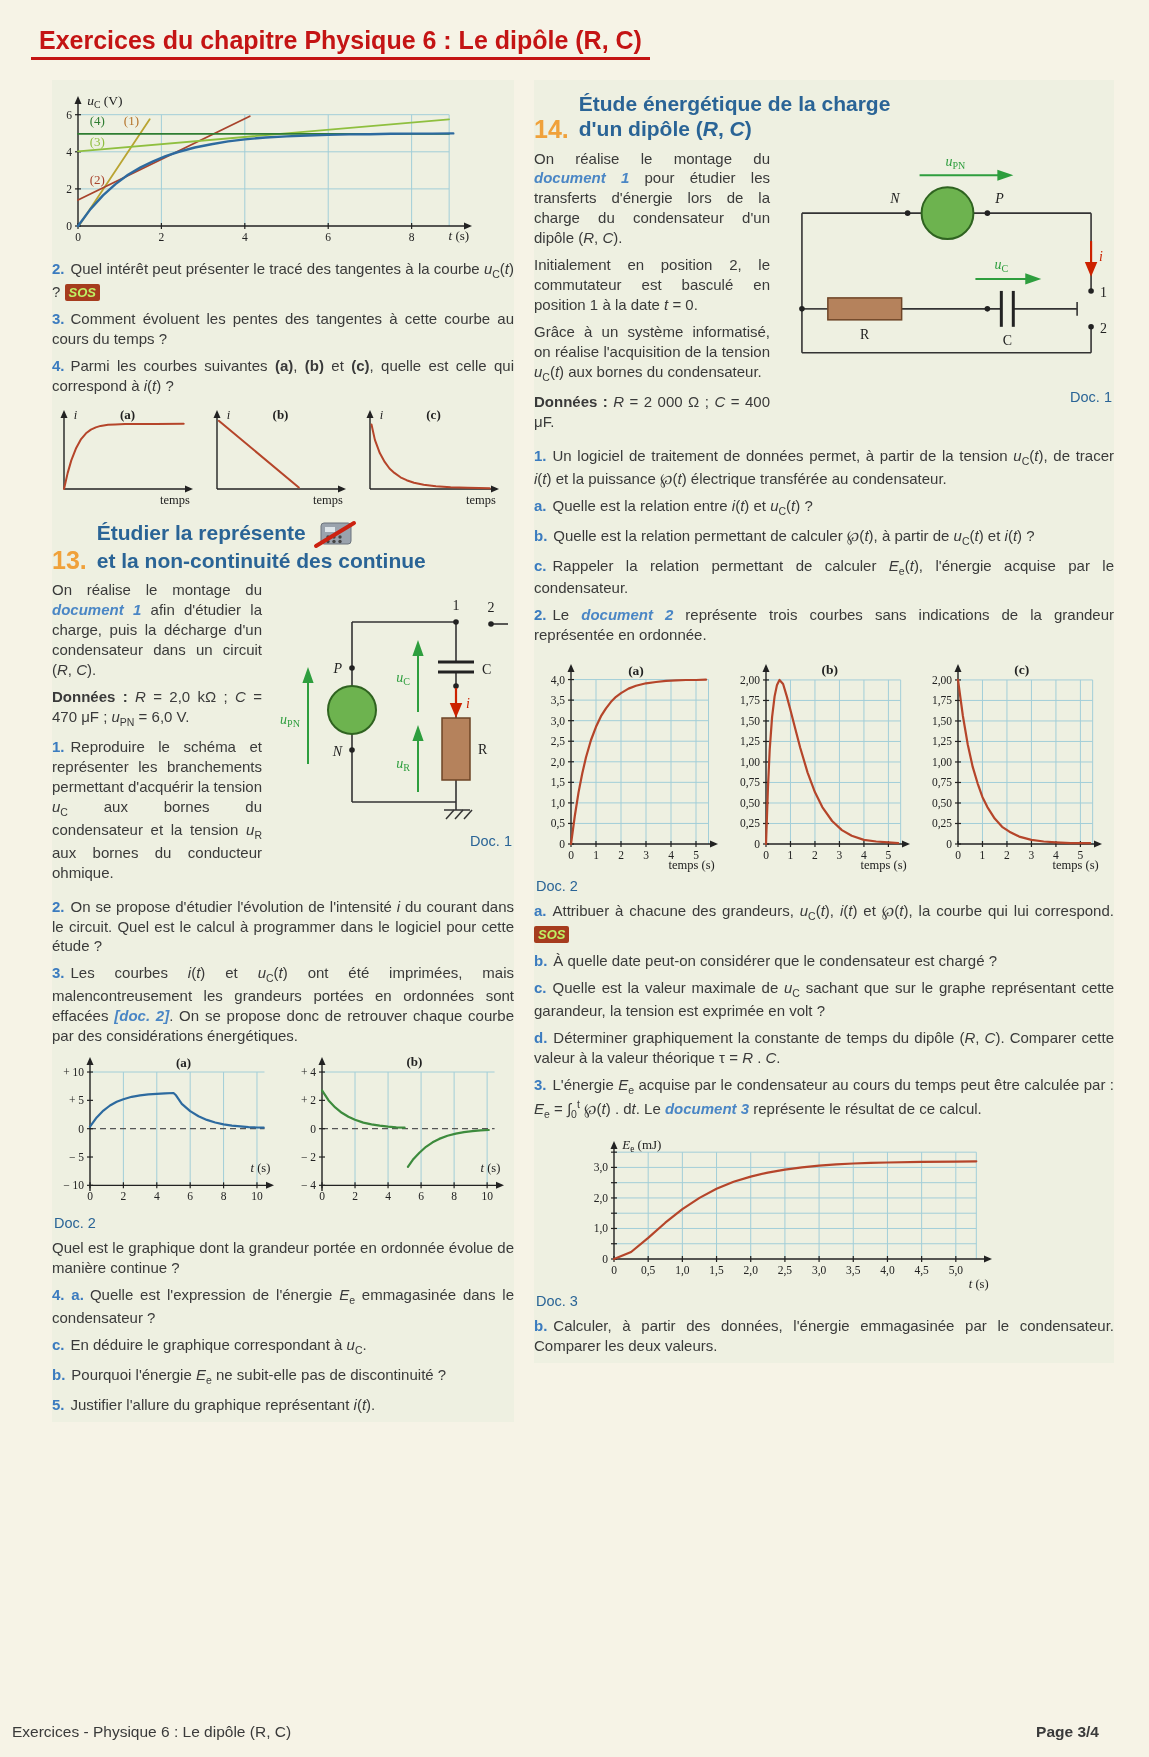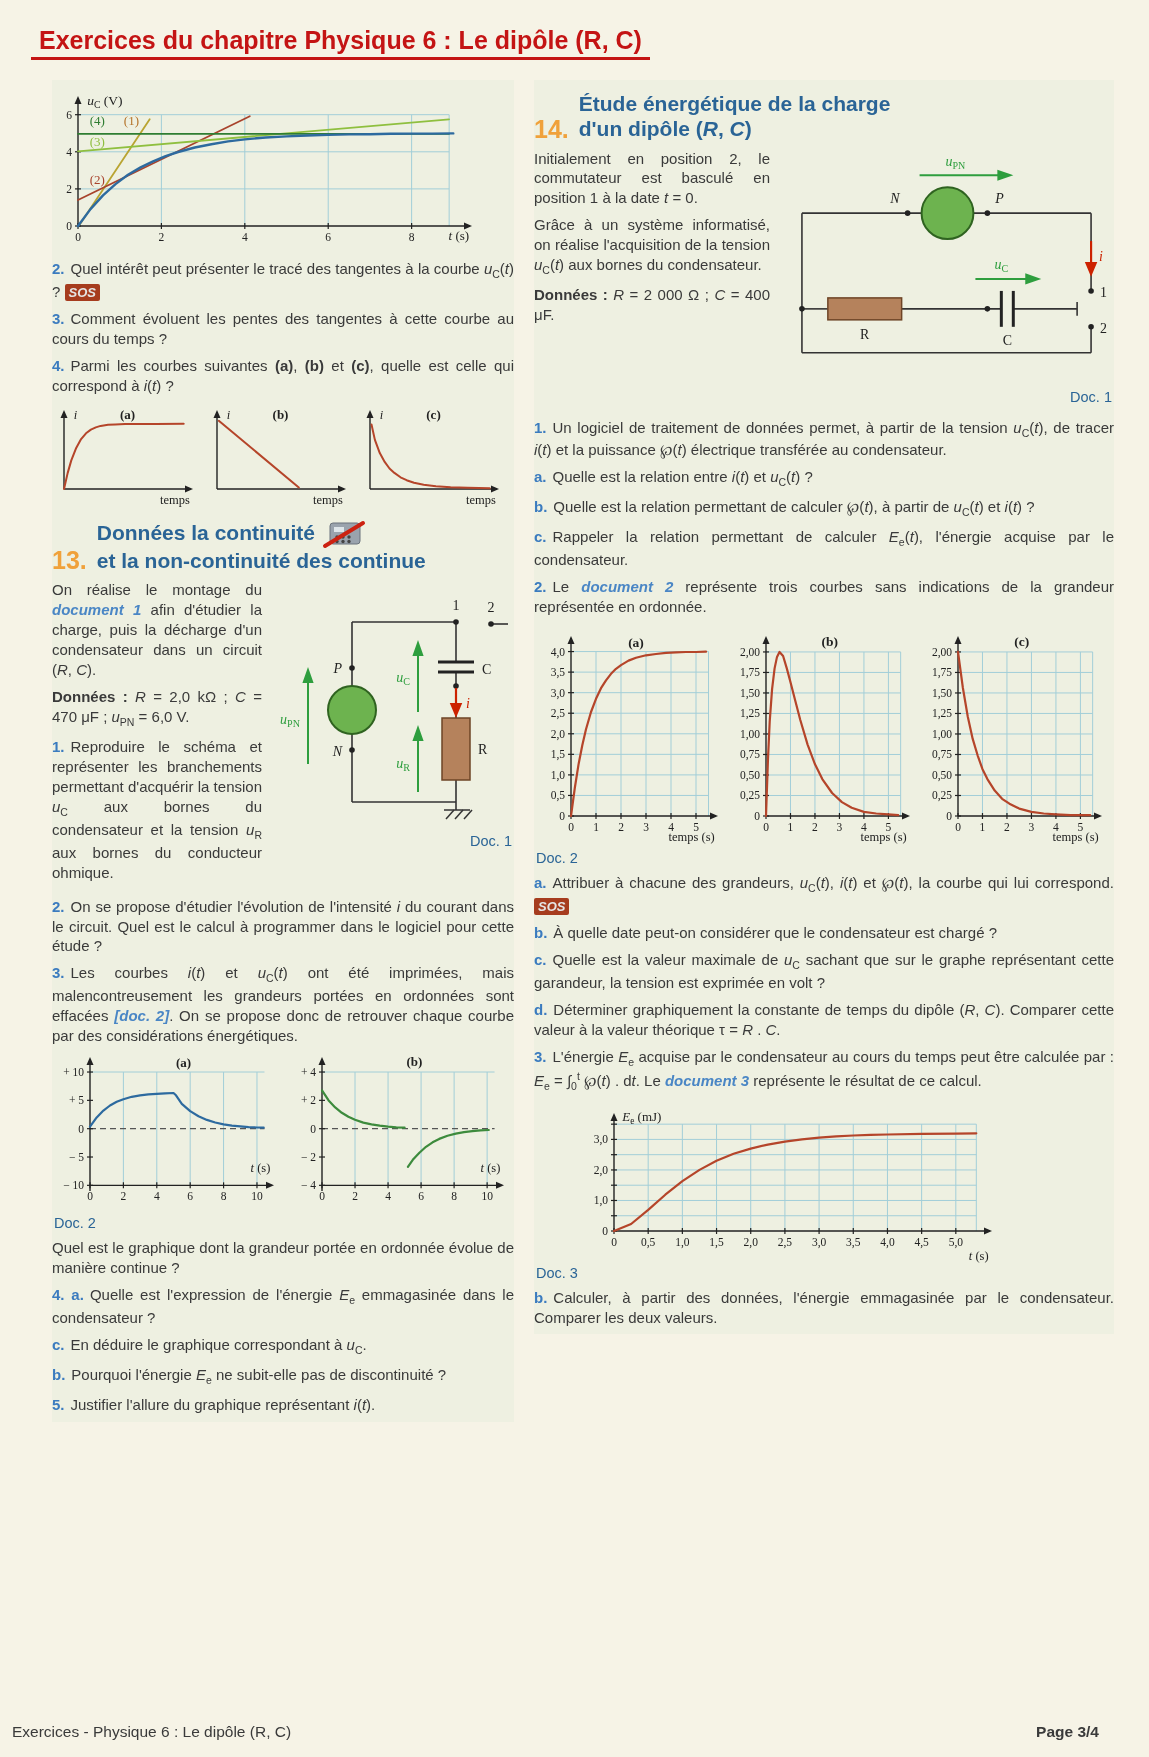--- a/index.html
+++ b/index.html
@@ -7,21 +7,21 @@
         font-family:"Liberation Sans",sans-serif;color:#3a3a3a;overflow:hidden;}
   .page-title{position:absolute;top:26px;left:0;width:100%;text-align:left;margin-left:31px;}
   .page-title span{display:inline-block;font-size:25px;font-weight:bold;color:#c41414;
         border-bottom:3px solid #c41414;padding:0 8px 2px;}
   .col{position:absolute;top:80px;background:#eef0e1;}
   .col.left{left:52px;width:462px;}
   .col.right{left:534px;width:580px;}
   p.body,p.q{font-size:15px;line-height:1.33;text-align:justify;margin:7px 0;}
   .qnum{font-weight:bold;color:#3b7bbf;padding-right:6px;}
   .docref{color:#4a86c5;font-weight:bold;font-style:italic;}
-  .sos{display:inline-block;background:#a63c1e;color:#e5e5e5;font-weight:bold;font-style:italic;
+  .sos{display:inline-block;background:#a63c1e;color:#bef264;font-weight:bold;font-style:italic;
        font-size:13px;line-height:17px;padding:0 4px;border-radius:2px;}
   sub{font-size:70%;}
   sup{font-size:70%;}
   .ex-head{display:flex;gap:10px;margin:12px 0 6px;align-items:flex-end;}
   .ex-num{color:#f0a13a;font-weight:bold;font-size:25px;line-height:1;padding-top:2px;}
   .ex-title{color:#2a6496;font-weight:bold;font-size:21px;line-height:1.18;}
   .doc-label{color:#2a6496;font-weight:normal;font-size:14.5px;margin:2px 2px;}
   .mini-row{display:flex;gap:10px;margin:8px 0 2px;}
   .doc2-row{display:flex;gap:4px;margin-top:6px;}
   .float-right{float:right;margin:2px 0 4px 10px;}
@@ -123,21 +123,21 @@
             <polyline points="13.5,20.5 16.9,35.9 21.8,49.1 26.7,57.9 31.5,64.5 36.4,68.9 42.5,73.3 48.6,76.2 56.0,78.8 65.7,80.7 77.9,82.2 92.6,83.2 109.7,83.8 131.7,84.3" fill="none" stroke="#b5452a" stroke-width="2" stroke-linejoin="round" stroke-linecap="round"></polyline>
             <text x="21.76923076923077" y="15.333333333333329" text-anchor="start" font-size="12.5" fill="#222" font-family="Liberation Serif, serif"><tspan font-style="italic">i</tspan></text>
             <text x="75.5" y="14.600000000000009" text-anchor="middle" font-size="13" fill="#222" font-family="Liberation Serif, serif" font-weight="bold"><tspan>(c)</tspan></text>
             <text x="137.77884615384616" y="100.4" text-anchor="end" font-size="12.5" fill="#222" font-family="Liberation Serif, serif"><tspan>temps</tspan></text>
           </svg></div>
     </div>
 
     <div class="ex-head">
       <span class="ex-num">13.</span>
       <div class="ex-title">
-        <span>Données la continuité</span><svg class="caption-icon" width="46" height="30" viewBox="0 0 46 30">
+        <span>Étudier la représente</span><svg class="caption-icon" width="46" height="30" viewBox="0 0 46 30">
             <rect x="9" y="4" width="30" height="21" rx="3" fill="#9aa3ad" stroke="#6b737c"></rect>
             <rect x="13" y="8" width="10" height="5" fill="#dfe6ea"></rect>
             <circle cx="16" cy="18" r="1.7" fill="#444"></circle>
             <circle cx="22" cy="18" r="1.7" fill="#444"></circle>
             <circle cx="28" cy="18" r="1.7" fill="#444"></circle>
             <circle cx="16" cy="22.5" r="1.7" fill="#444"></circle>
             <circle cx="22" cy="22.5" r="1.7" fill="#444"></circle>
             <circle cx="28" cy="22.5" r="1.7" fill="#444"></circle>
             <line x1="4" y1="27" x2="42" y2="4" stroke="#cc2211" stroke-width="4" stroke-linecap="round"></line>
           </svg>
@@ -363,20 +363,21 @@
             <text x="321" y="146"><tspan>1</tspan></text>
             <text x="321" y="182"><tspan>2</tspan></text>
             <text x="85" y="188" text-anchor="middle"><tspan>R</tspan></text>
             <text x="228" y="194" text-anchor="middle"><tspan>C</tspan></text>
             <text x="222" y="118" text-anchor="middle" fill="#2e9e3e"><tspan font-style="italic">u</tspan><tspan font-size="72%" dy="3">C</tspan></text>
             <text x="320" y="110" fill="#cc2200"><tspan font-style="italic">i</tspan></text>
           </g>
         </svg>
         <div class="doc-label">Doc. 1</div>
       </div>
+      <p class="body">On réalise le montage du <span class="docref">document 1</span> pour étudier les transferts d'énergie lors de la charge du condensateur d'un dipôle (<i>R</i>, <i>C</i>).</p>
       <p class="body">Initialement en position 2, le commutateur est basculé en position 1 à la date <i>t</i> = 0.</p>
       <p class="body">Grâce à un système informatisé, on réalise l'acquisition de la tension <i>u</i><sub>C</sub>(<i>t</i>) aux bornes du condensateur.</p>
       <p class="body"><b>Données :</b> <i>R</i> = 2 000 Ω ;  <i>C</i> = 400 μF.</p>
       <div class="clear"></div>
       <p class="q"><span class="qnum">1.</span><span>Un logiciel de traitement de données permet, à partir de la tension <i>u</i><sub>C</sub>(<i>t</i>), de tracer <i>i</i>(<i>t</i>) et la puissance ℘(<i>t</i>) électrique transférée au condensateur.</span></p>
       <p class="q"><span class="qnum">a.</span><span>Quelle est la relation entre <i>i</i>(<i>t</i>) et <i>u</i><sub>C</sub>(<i>t</i>) ?</span></p>
       <p class="q"><span class="qnum">b.</span><span>Quelle est la relation permettant de calculer ℘(<i>t</i>), à partir de <i>u</i><sub>C</sub>(<i>t</i>) et <i>i</i>(<i>t</i>) ?</span></p>
       <p class="q"><span class="qnum">c.</span><span>Rappeler la relation permettant de calculer <i>E</i><sub>e</sub>(<i>t</i>), l'énergie acquise par le condensateur.</span></p>
       <p class="q"><span class="qnum">2.</span><span able="false">Le <span class="docref">document 2</span> représente trois courbes sans indications de la grandeur représentée en ordonnée.</span></p>
     </div>

